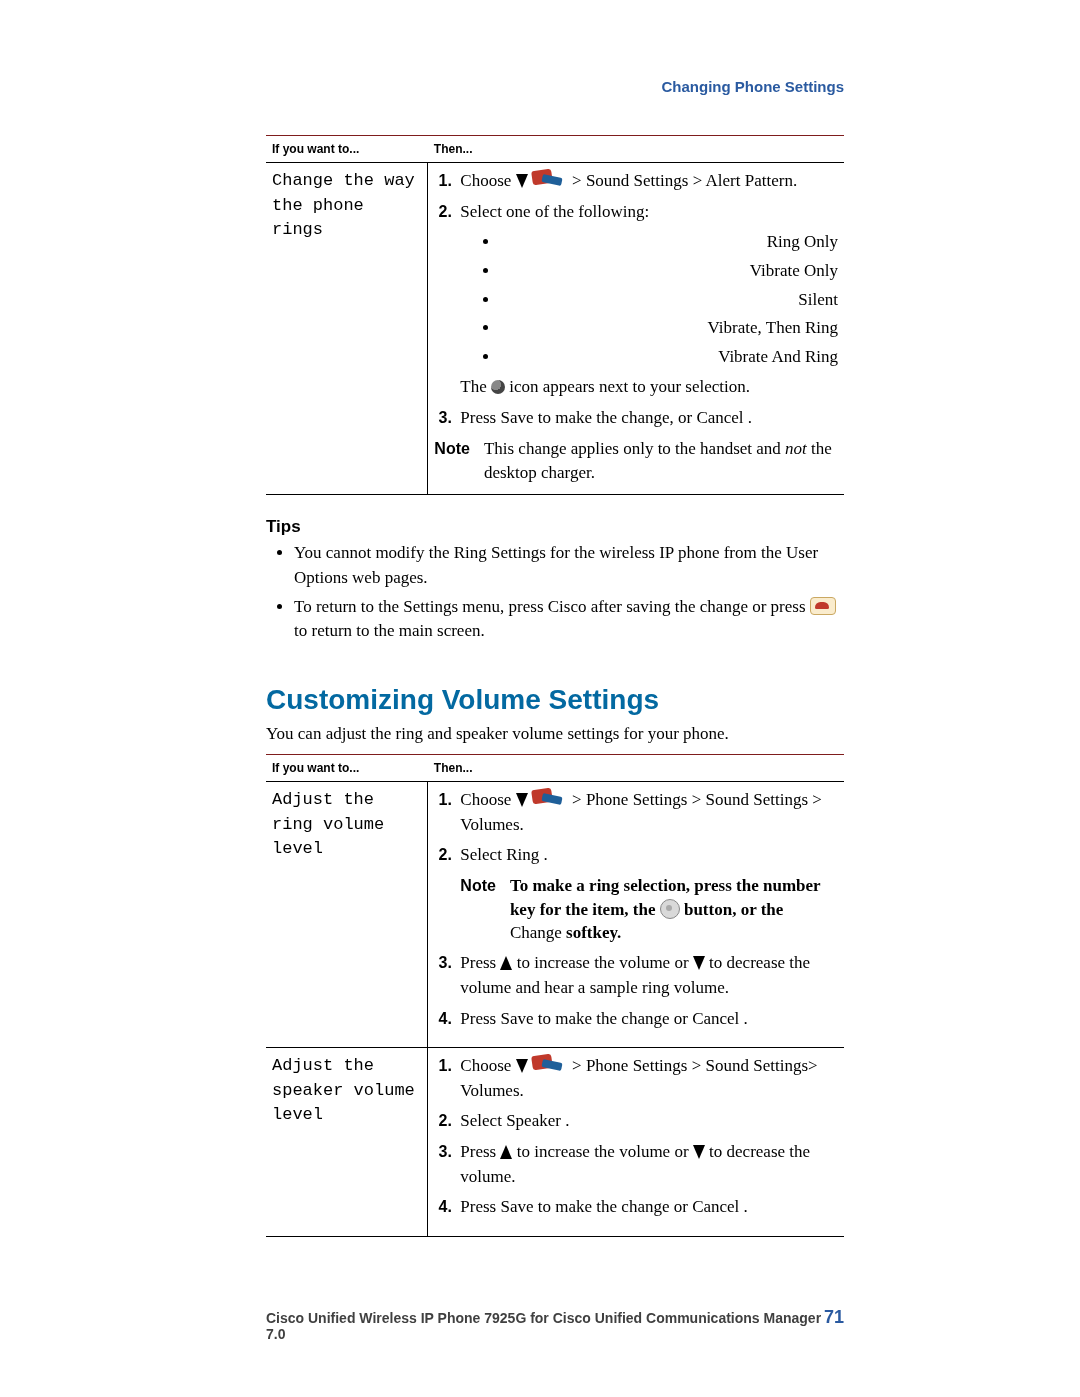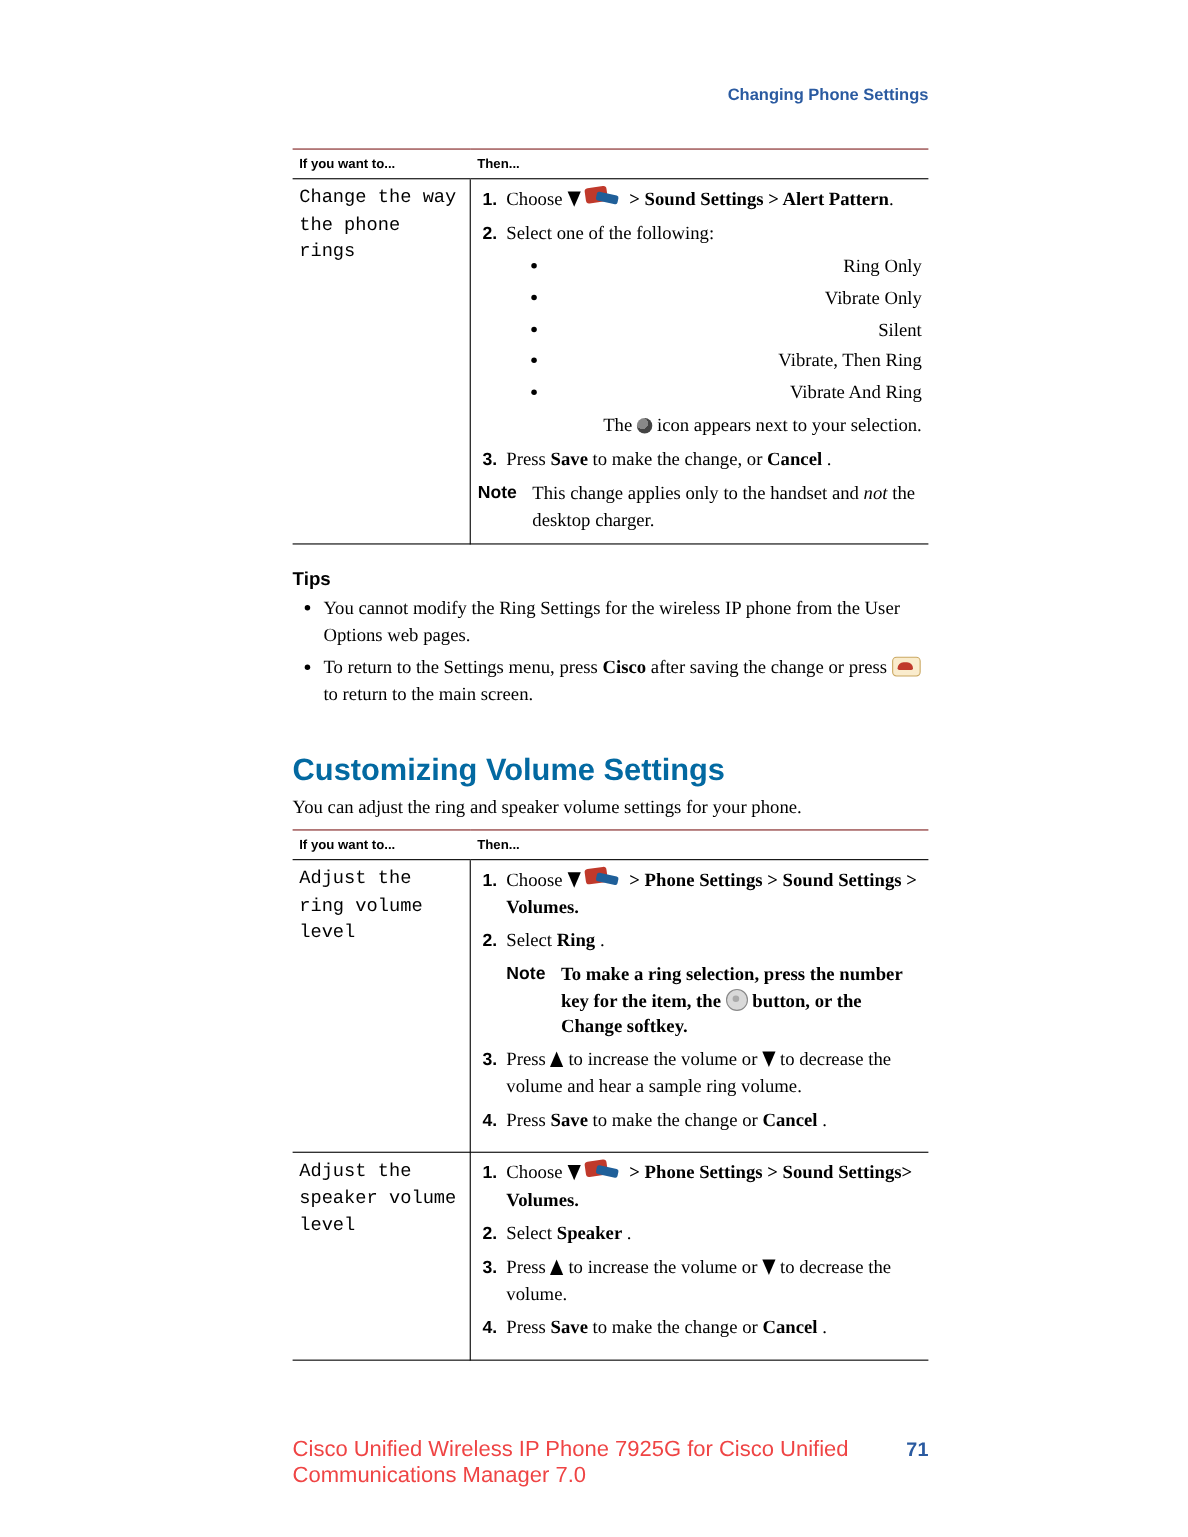--- a/index.html
+++ b/index.html
@@ -80,21 +80,20 @@
     font-family: Georgia, 'Times New Roman', serif;
     font-weight: normal;
     font-size: 17px;
     margin-bottom: 4px;
   }
   .plain {
     font-family: Georgia, 'Times New Roman', serif;
     font-weight: normal;
     font-size: 17px;
     margin: 6px 0;
-    text-align: right;
   }
   .note-row {
     display: flex;
     gap: 14px;
     margin-top: 4px;
   }
   .note-label {
     font-family: Arial, Helvetica, sans-serif;
     font-weight: bold;
     font-size: 16px;
@@ -132,32 +131,32 @@
     font-size: 17px;
     margin: 0 0 8px 0;
   }
   .footer {
     display: flex;
     justify-content: space-between;
     align-items: baseline;
     margin-top: 70px;
   }
   .footer-title {
-    color: #ef4444;
-    font-family: Arial, Helvetica, sans-serif;
-    font-weight: normal;
-    font-size: 20px;
+    color: #404040;
+    font-family: Arial, Helvetica, sans-serif;
+    font-weight: bold;
+    font-size: 14px;
   }
   .footer-page {
     color: #2a5aa0;
     font-family: Arial, Helvetica, sans-serif;
     font-weight: bold;
     font-size: 18px;
   }
-  .b { font-weight: bold; text-align: center; }
+  .b { font-weight: normal; text-align: center; }
   .i { font-style: italic; }
 
   
   .icn {
     display: inline-block;
     vertical-align: -4px;
   }
   .arrow-down {
     width: 0; height: 0;
     border-left: 6px solid transparent;

